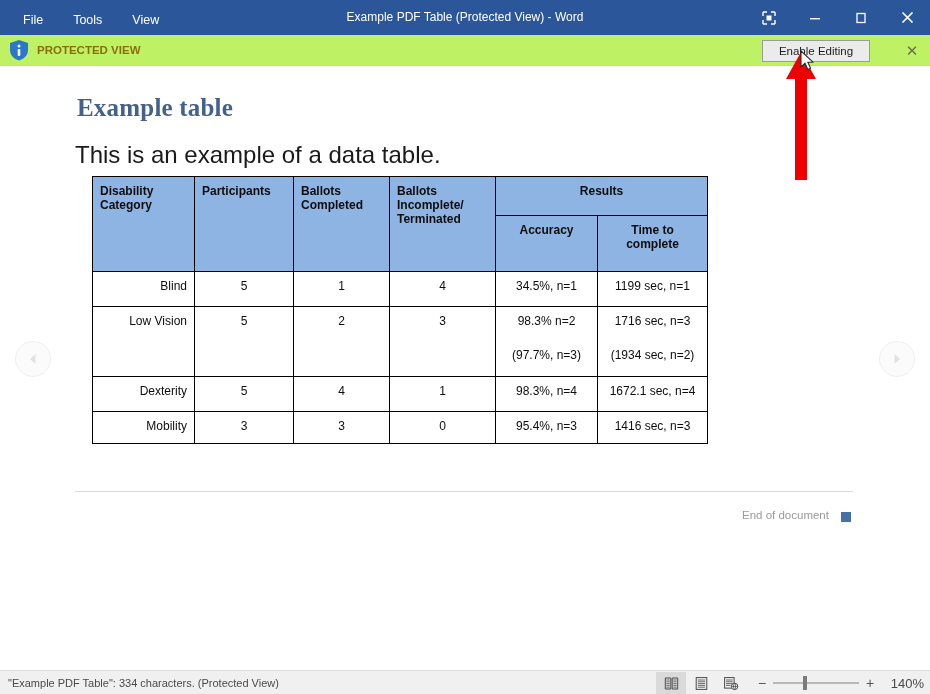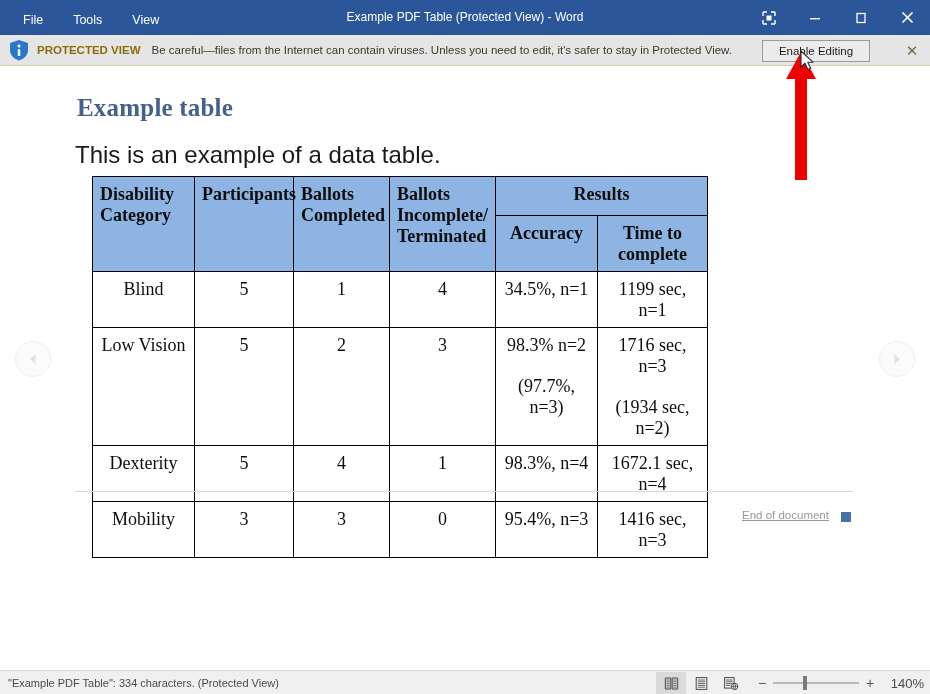--- a/index.html
+++ b/index.html
@@ -37,21 +37,21 @@
   .win-btn {
     width: 46px; height: 35px;
     display: flex; align-items: center; justify-content: center;
     cursor: default;
   }
 
   
   .pv-bar {
     position: absolute; top: 35px; left: 0;
     width: 930px; height: 31px;
-    background: #e5e5e5;
+    background: #bef264;
     border-bottom: 1px solid #d8d0a0;
     display: flex; align-items: center;
   }
   .pv-shield { margin-left: 8px; width: 22px; height: 22px; display:block; }
   .pv-label {
     color: #8a6d0b; font-size: 11.5px; font-weight: bold;
     margin-left: 7px; white-space: nowrap;
   }
   .pv-msg {
     color: #3b3b2a; font-size: 11.5px; margin-left: 11px; white-space: nowrap;
@@ -93,34 +93,33 @@
 
   
   table.data {
     position: absolute; left: 92px; top: 110px;
     border-collapse: collapse;
     table-layout: fixed;
     width: 615px;
   }
   table.data td {
     border: 1px solid #000000;
-    font-size: 18px;
+    font-size: 12px;
     color: #0d0d0d;
     vertical-align: top;
     padding: 7px 7px 6px 7px;
-    font-family: Liberation Serif, serif;
   }
   td.head {
     background: #8eb4e3;
     font-weight: bold;
     font-size: 12px;
   }
   td.head.center { text-align: center; }
   td.num { text-align: center; }
-  td.lbl { text-align: center; }
+  td.lbl { text-align: right; }
   .cellline { display: block; }
   .cellline + .cellline { margin-top: 20px; }
 
   
   .navarrow {
     position: absolute; width: 36px; height: 36px;
     border-radius: 50%;
     border: 1px solid #efefef;
     background: #fbfbfb;
     display: flex; align-items: center; justify-content: center;
@@ -129,21 +128,21 @@
   .navarrow.left { left: 15px; top: 275px; }
   .navarrow.right { right: 15px; top: 275px; }
 
   
   .eod-rule {
     position: absolute; left: 75px; top: 425px;
     width: 778px; height: 1px; background: #d9d9d9;
   }
   .eod-text {
     position: absolute; left: 742px; top: 443px;
-    font-size: 11.5px; color: #9a9a9a; text-decoration: underline;
+    font-size: 11.5px; color: #9a9a9a;
   }
   .eod-mark {
     position: absolute; left: 841px; top: 446px;
     width: 10px; height: 10px; background: #4472a8;
   }
 
   
   .red-arrow { position: absolute; left: 783px; top: 52px; z-index: 6; pointer-events: none; }
   .cursor { position: absolute; left: 800px; top: 50px; z-index: 7; pointer-events: none; }
 
@@ -227,21 +226,20 @@
     </div>
   </div>
 
   <div class="pv-bar">
     <svg class="pv-shield" viewBox="0 0 22 22">
       <path d="M11 1 L20 4 V11 C20 16.5 15.8 20 11 21.4 C6.2 20 2 16.5 2 11 V4 Z" fill="#2b77c9"></path>
       <circle cx="11" cy="7" r="1.5" fill="#ffffff"></circle>
       <rect x="9.7" y="10" width="2.6" height="7" rx="1" fill="#ffffff"></rect>
     </svg>
     <span class="pv-label">PROTECTED VIEW</span>
-    <span class="pv-msg">Be careful—files from the Internet can contain viruses. Unless you need to edit, it's safer to stay in Protected View.</span>
     <div class="pv-enable">Enable Editing</div>
     <div class="pv-close">✕</div>
   </div>
 
   <div class="canvas">
     <div class="page">
 
       <div class="doc-heading">Example table</div>
       <div class="doc-sub">This is an example of a data table.</div>
 

